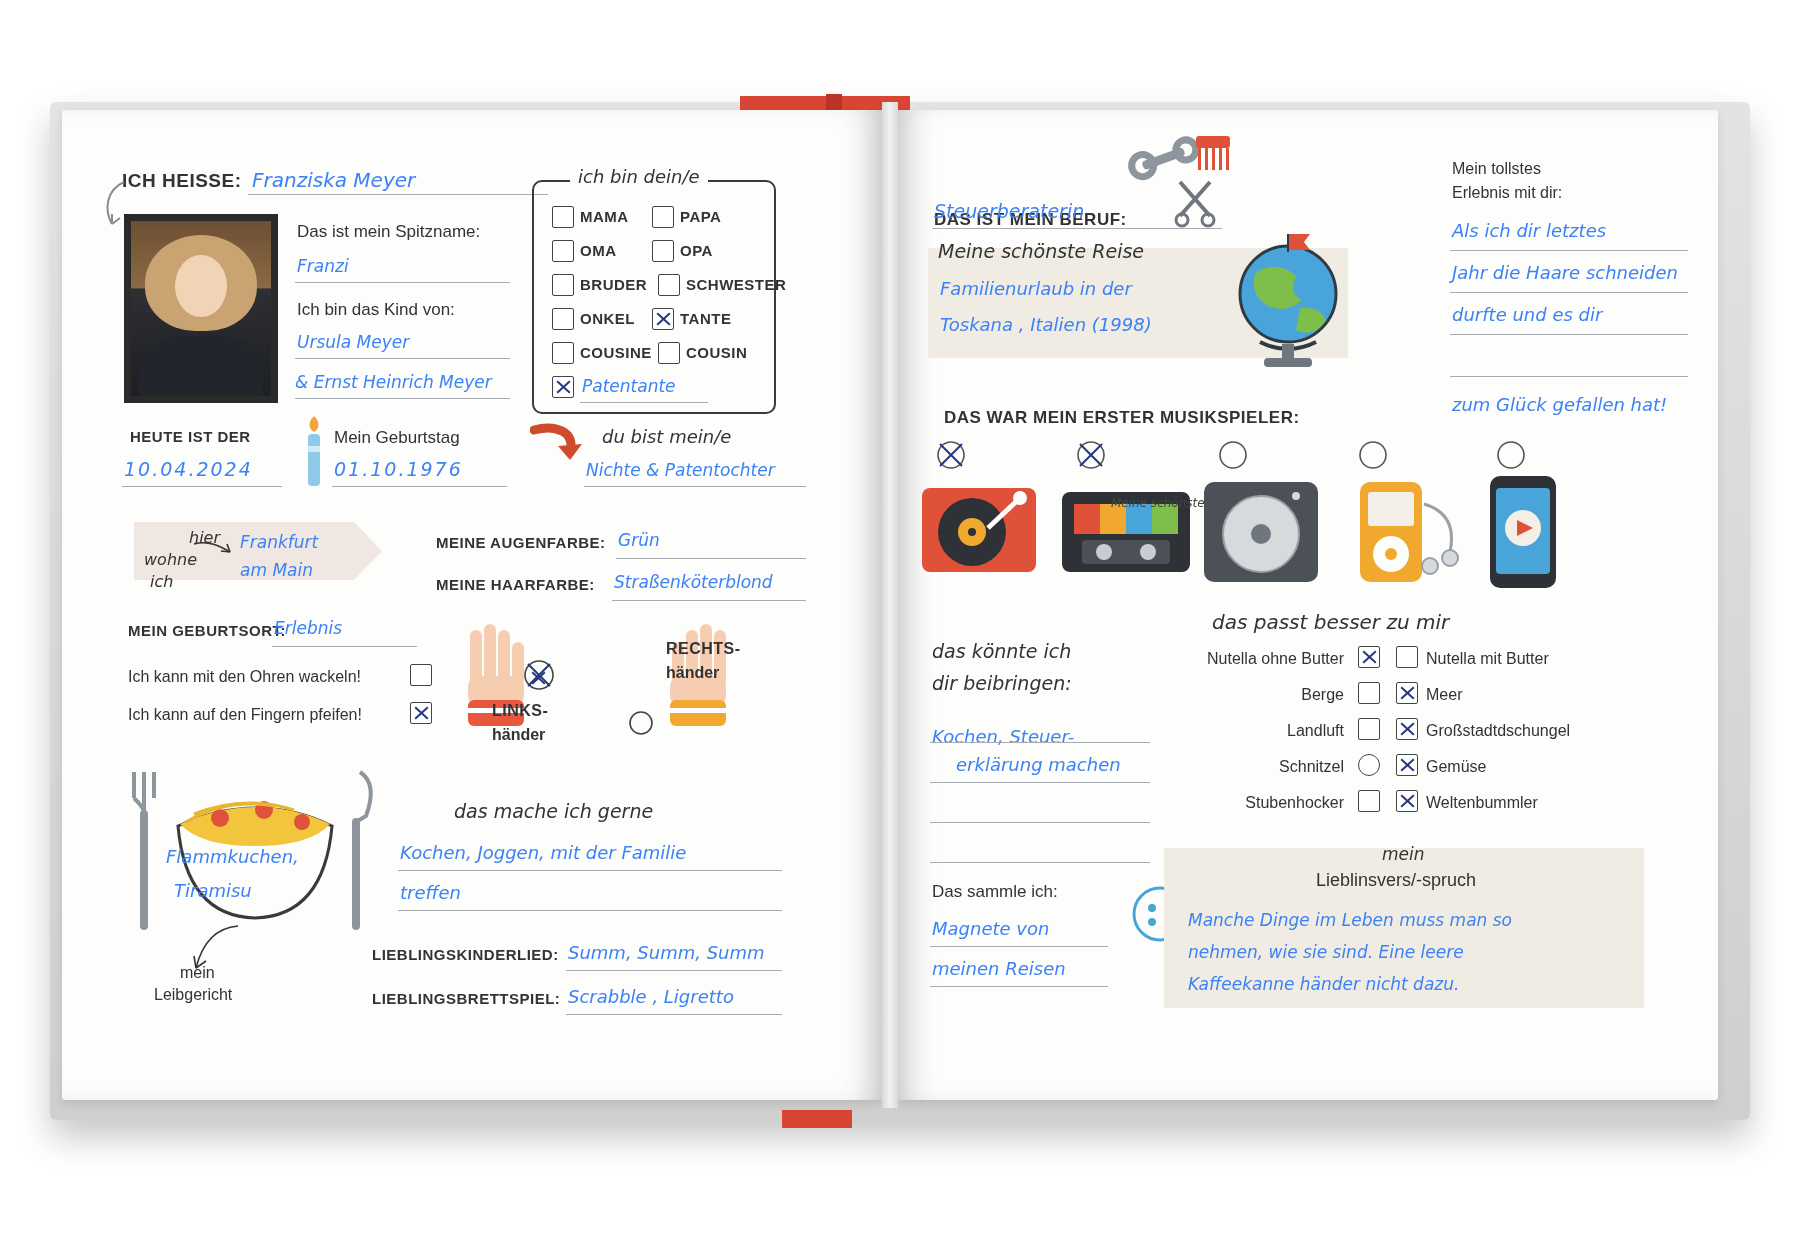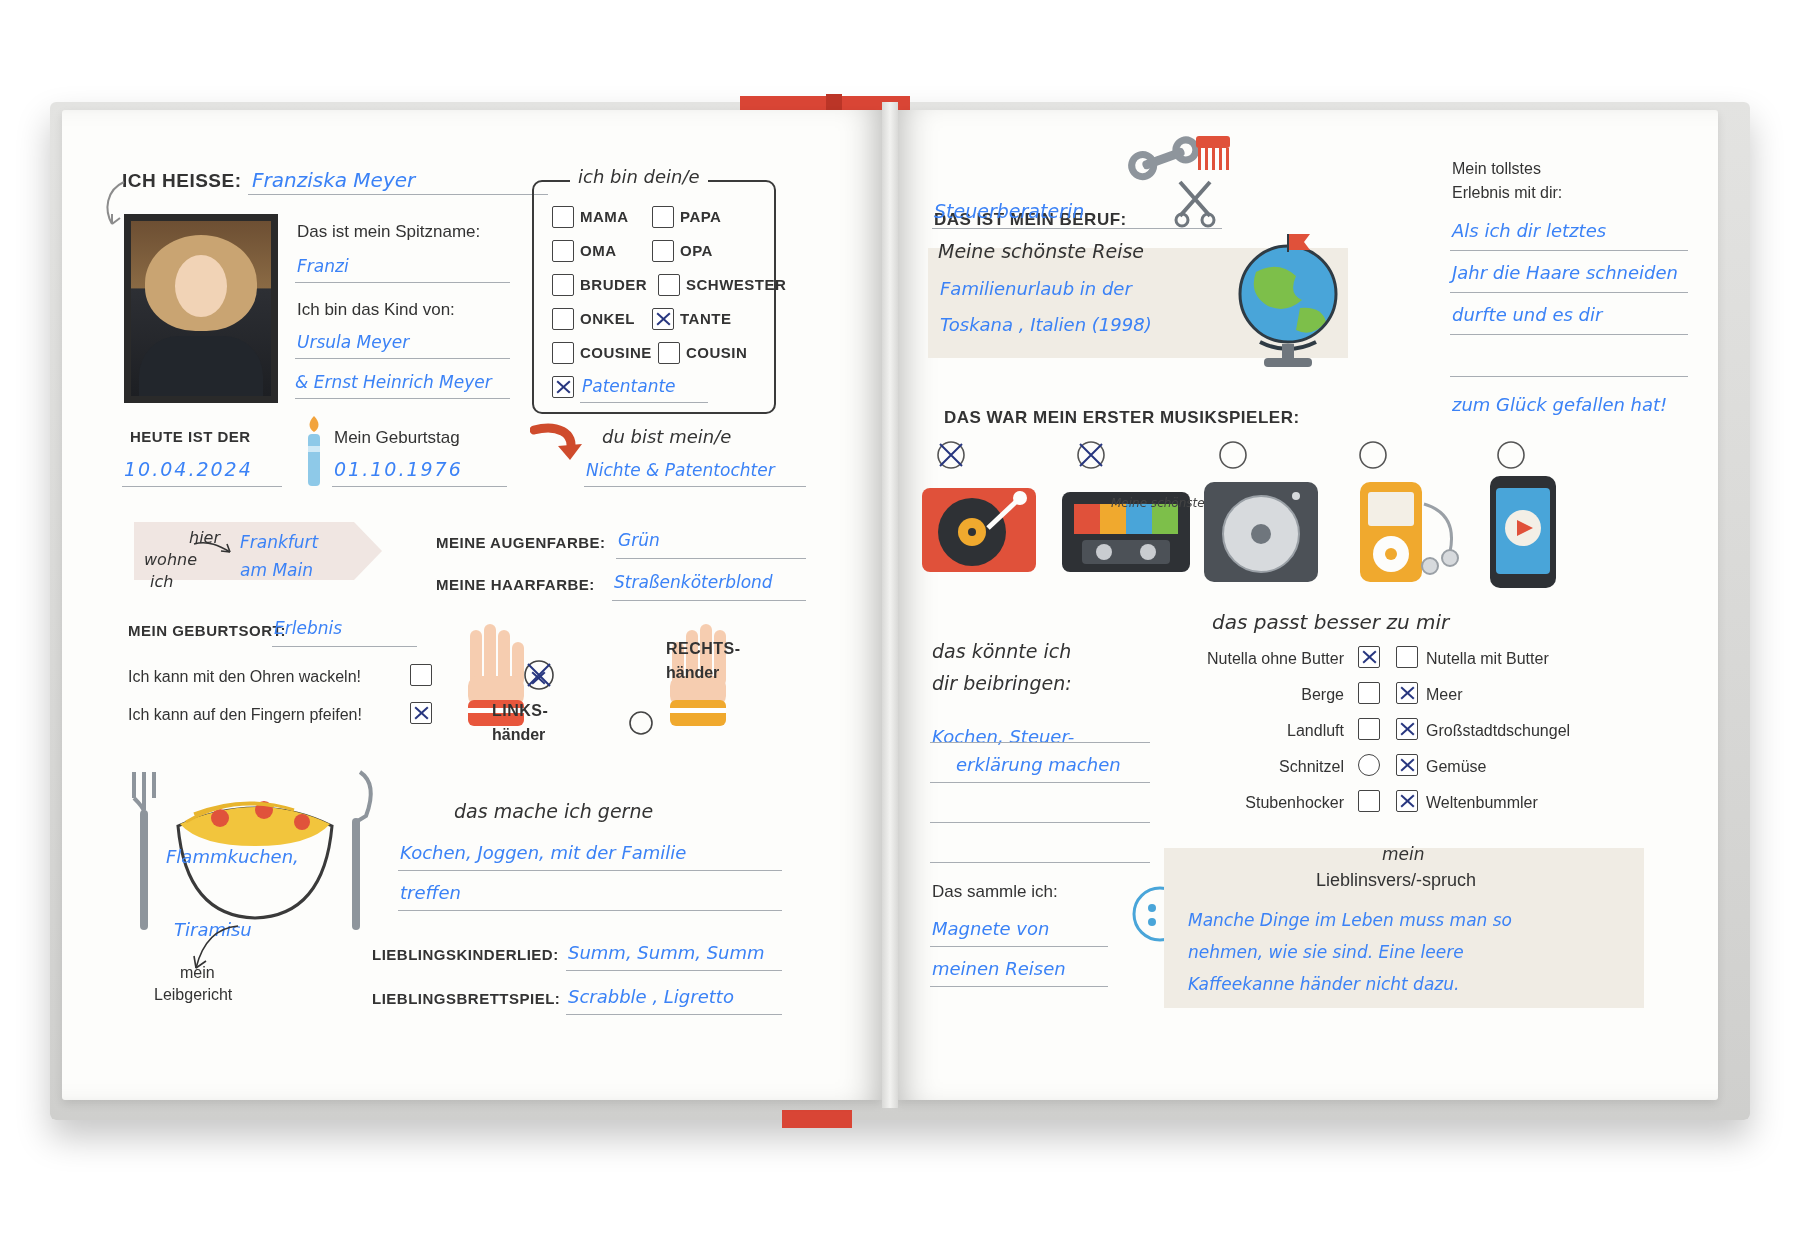--- a/index.html
+++ b/index.html
@@ -215,21 +215,21 @@
         <path d="M236 10 q18 12 6 44 l-10 6" stroke="#8e959c" stroke-width="4" fill="none"></path>
         <rect x="228" y="56" width="8" height="112" rx="4" fill="#8e959c"></rect>
         <path d="M54 64 q80 -36 154 0 q-8 90 -77 92 q-69 -2 -77 -92z" fill="#fdfdfb" stroke="#3a3a3a" stroke-width="3"></path>
         <path d="M56 62 q78 -34 150 0 q-20 22 -75 22 q-55 0 -75 -22z" fill="#f2c53d"></path>
         <circle cx="96" cy="56" r="9" fill="#e0533b"></circle>
           <circle cx="140" cy="48" r="9" fill="#e0533b"></circle>
         <circle cx="178" cy="60" r="8" fill="#e0533b"></circle>
         <path d="M62 60 q40 -24 88 -16 M70 52 q50 -20 100 -4" stroke="#e8b52e" stroke-width="3" fill="none"></path>
       </svg>
       <div class="val" style="left:104px;top:736px;font-size:18px;">Flammkuchen,</div>
-      <div class="val" style="left:112px;top:770px;font-size:18px;margin-top:39px;">Tiramisu</div>
+      <div class="val" style="left:112px;top:770px;font-size:18px;">Tiramisu</div>
       <svg class="abs" style="left:100px;top:812px;" width="80" height="56">
         <path d="M76 4 C52 6 40 22 34 46" stroke="#333" stroke-width="1.6" fill="none"></path>
         <path d="M34 46 l-2 -12 M34 46 l10 -7" stroke="#333" stroke-width="1.6" fill="none"></path>
       </svg>
       <div class="lbl" style="left:118px;top:854px;font-size:16px;">mein</div>
       <div class="lbl" style="left:92px;top:876px;font-size:16px;">Leibgericht</div>
 
       <div class="hw bk" style="left:392px;top:690px;font-size:19px;color:#333;">das mache ich gerne</div>
       <div class="val" style="left:338px;top:732px;font-size:18px;">Kochen, Joggen, mit der Familie</div>
       <div class="ul" style="left:336px;top:760px;width:384px;"></div>

